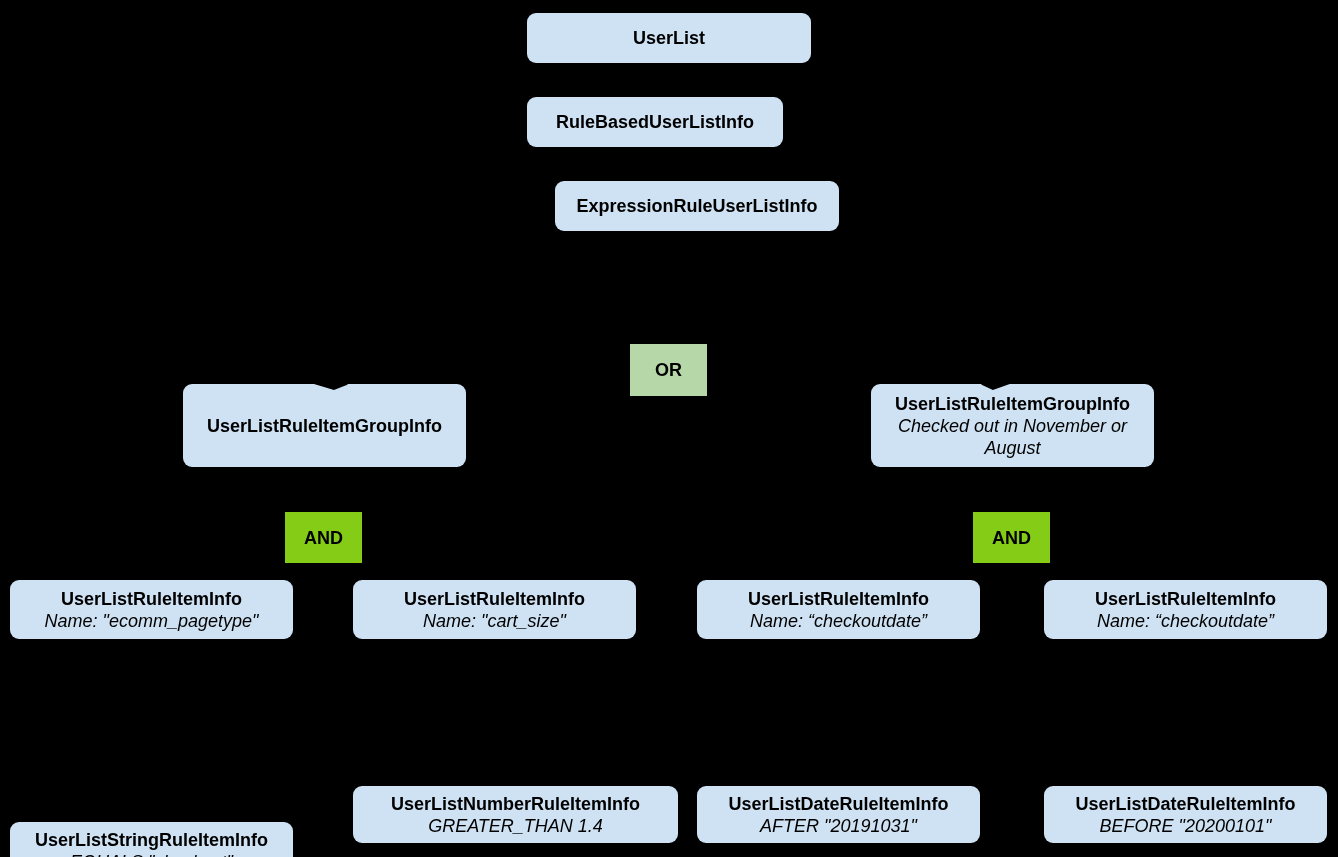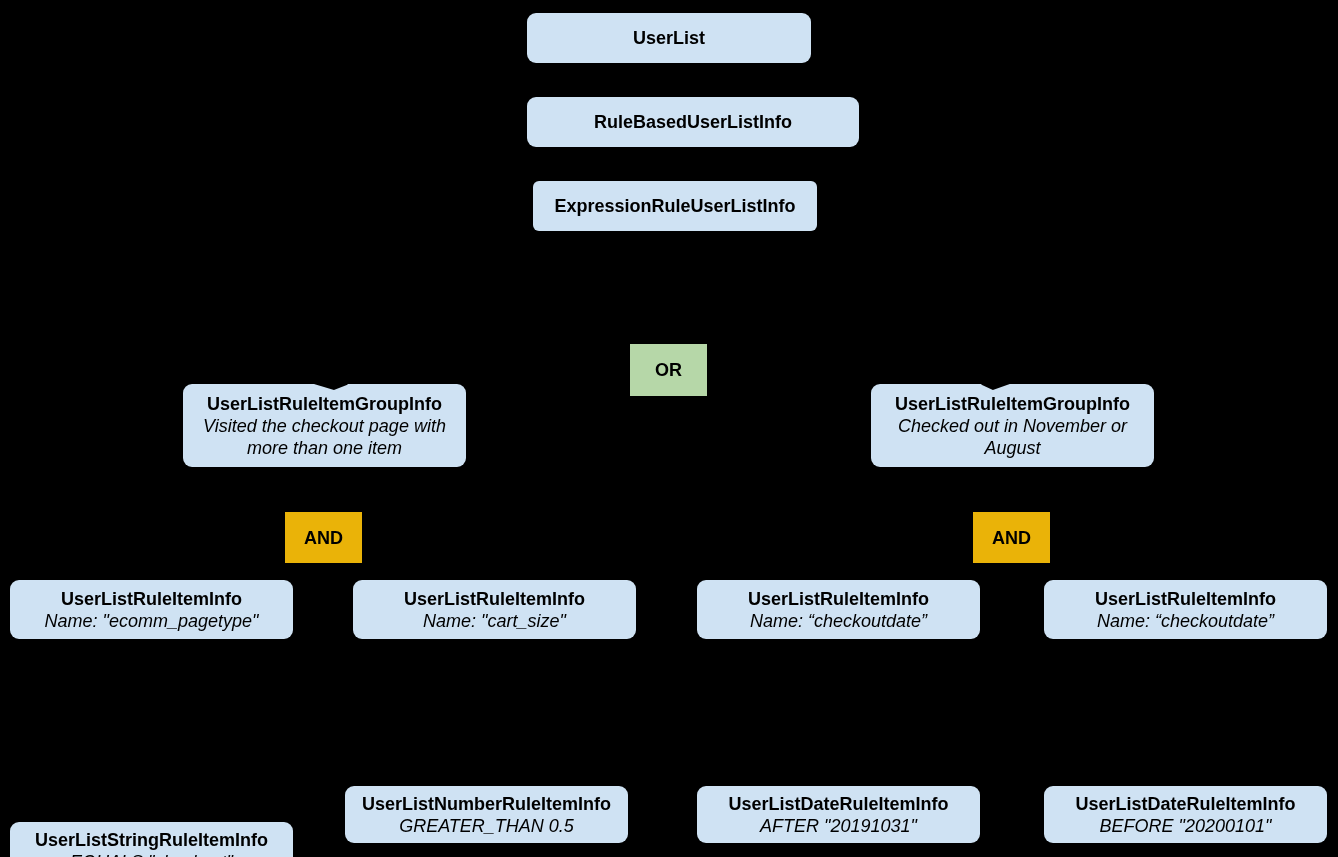--- a/index.html
+++ b/index.html
@@ -21,53 +21,53 @@
     position: absolute;
     display: flex;
     flex-direction: column;
     align-items: center;
     justify-content: center;
     text-align: center;
     box-sizing: border-box;
   }
   .blue  { background: #cfe2f3; border-radius: 9px; }
   .green { background: #b6d7a8; border-radius: 0; }
-  .pink  { background: #eab308; border-radius: 0; }
+  .pink  { background: #84cc16; border-radius: 0; }
   .title {
     font-weight: 700;
     font-size: 18px;
     line-height: 22px;
     white-space: nowrap;
   }
   .desc {
     font-style: italic;
     font-size: 18px;
     line-height: 22px;
     max-width: 262px;
   }
   
   .pos-userlist      { left: 527px; top: 13px;  width: 284px; height: 50px; }
-  .pos-rulebased     { left: 527px; top: 97px;  width: 332px; height: 50px; }
-  .pos-expression    { left: 533px; top: 181px; width: 284px; height: 50px; border-radius: 6px; }
+  .pos-rulebased     { left: 527px; top: 97px;  width: 256px; height: 50px; }
+  .pos-expression    { left: 555px; top: 181px; width: 284px; height: 50px; }
   .pos-userlistrule  { left: 527px; top: 266px; width: 284px; height: 50px; }
   
   .pos-or        { left: 630px; top: 344px; width: 77px; height: 52px; justify-content: center; }
   .pos-and-left  { left: 285px; top: 512px; width: 77px; height: 51px; }
   .pos-and-right { left: 973px; top: 512px; width: 77px; height: 51px; }
   
   .pos-group-left  { left: 183px; top: 384px; width: 283px; height: 83px; }
   .pos-group-right { left: 871px; top: 384px; width: 283px; height: 83px; }
   
   .pos-item-1 { left: 10px;   top: 580px; width: 283px; height: 59px; }
   .pos-item-2 { left: 353px;  top: 580px; width: 283px; height: 59px; }
   .pos-item-3 { left: 697px;  top: 580px; width: 283px; height: 59px; }
   .pos-item-4 { left: 1044px; top: 580px; width: 283px; height: 59px; }
   
   .pos-leaf-1 { left: 10px;   top: 786px; width: 283px; height: 57px; margin-top: 36px; }
-  .pos-leaf-2 { left: 345px;  top: 786px; width: 283px; height: 57px; }
+  .pos-leaf-2 { left: 353px;  top: 786px; width: 325px; height: 57px; }
   .pos-leaf-3 { left: 697px;  top: 786px; width: 283px; height: 57px; }
   .pos-leaf-4 { left: 1044px; top: 786px; width: 283px; height: 57px; }
   
   .arrowhead {
     position: absolute;
     background: #000000;
   }
   .arrowhead-left {
     left: 309px; top: 380px; width: 39px; height: 10px;
     clip-path: polygon(0 25%, 78% 0, 100% 45%, 64% 100%);
@@ -94,21 +94,20 @@
     <span class="title">ExpressionRuleUserListInfo</span>
   </div>
 
 
   <div class="node green pos-or">
     <span class="title">OR</span>
   </div>
 
   <div class="node blue pos-group-left">
     <span class="title">UserListRuleItemGroupInfo</span>
-    <span class="desc">Visited the checkout page with more than one item</span>
   </div>
 
   <div class="node blue pos-group-right">
     <span class="title">UserListRuleItemGroupInfo</span>
     <span class="desc">Checked out in November or August</span>
   </div>
 
   <div class="arrowhead arrowhead-left"></div>
   <div class="arrowhead arrowhead-right"></div>
 
@@ -140,21 +139,21 @@
     <span class="desc">Name: “checkoutdate”</span>
   </div>
 
   <div class="node blue pos-leaf-1">
     <span class="title">UserListStringRuleItemInfo</span>
     <span class="desc">EQUALS "checkout"</span>
   </div>
 
   <div class="node blue pos-leaf-2">
     <span class="title">UserListNumberRuleItemInfo</span>
-    <span class="desc">GREATER_THAN 0.5</span>
+    <span class="desc">GREATER_THAN 1.4</span>
   </div>
 
   <div class="node blue pos-leaf-3">
     <span class="title">UserListDateRuleItemInfo</span>
     <span class="desc">AFTER "20191031"</span>
   </div>
 
   <div class="node blue pos-leaf-4">
     <span class="title">UserListDateRuleItemInfo</span>
     <span class="desc">BEFORE "20200101"</span>

